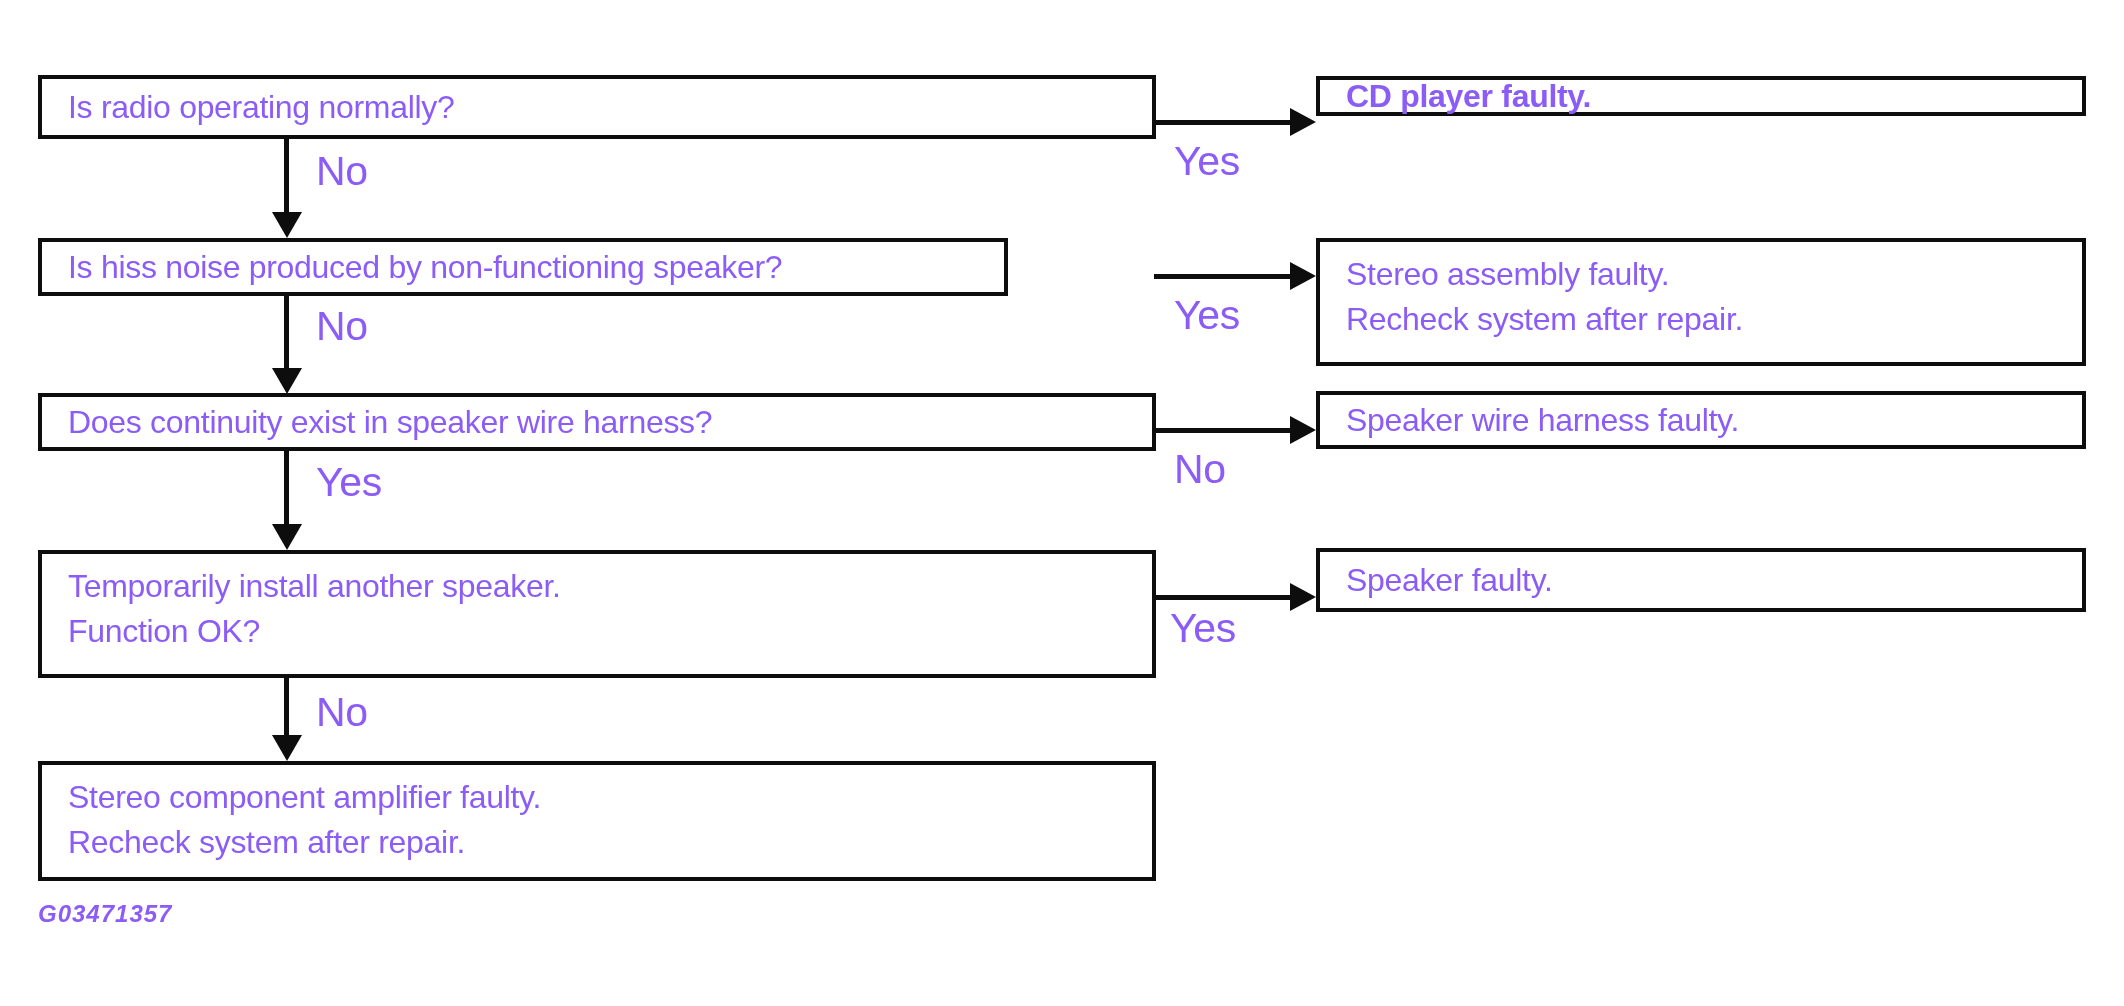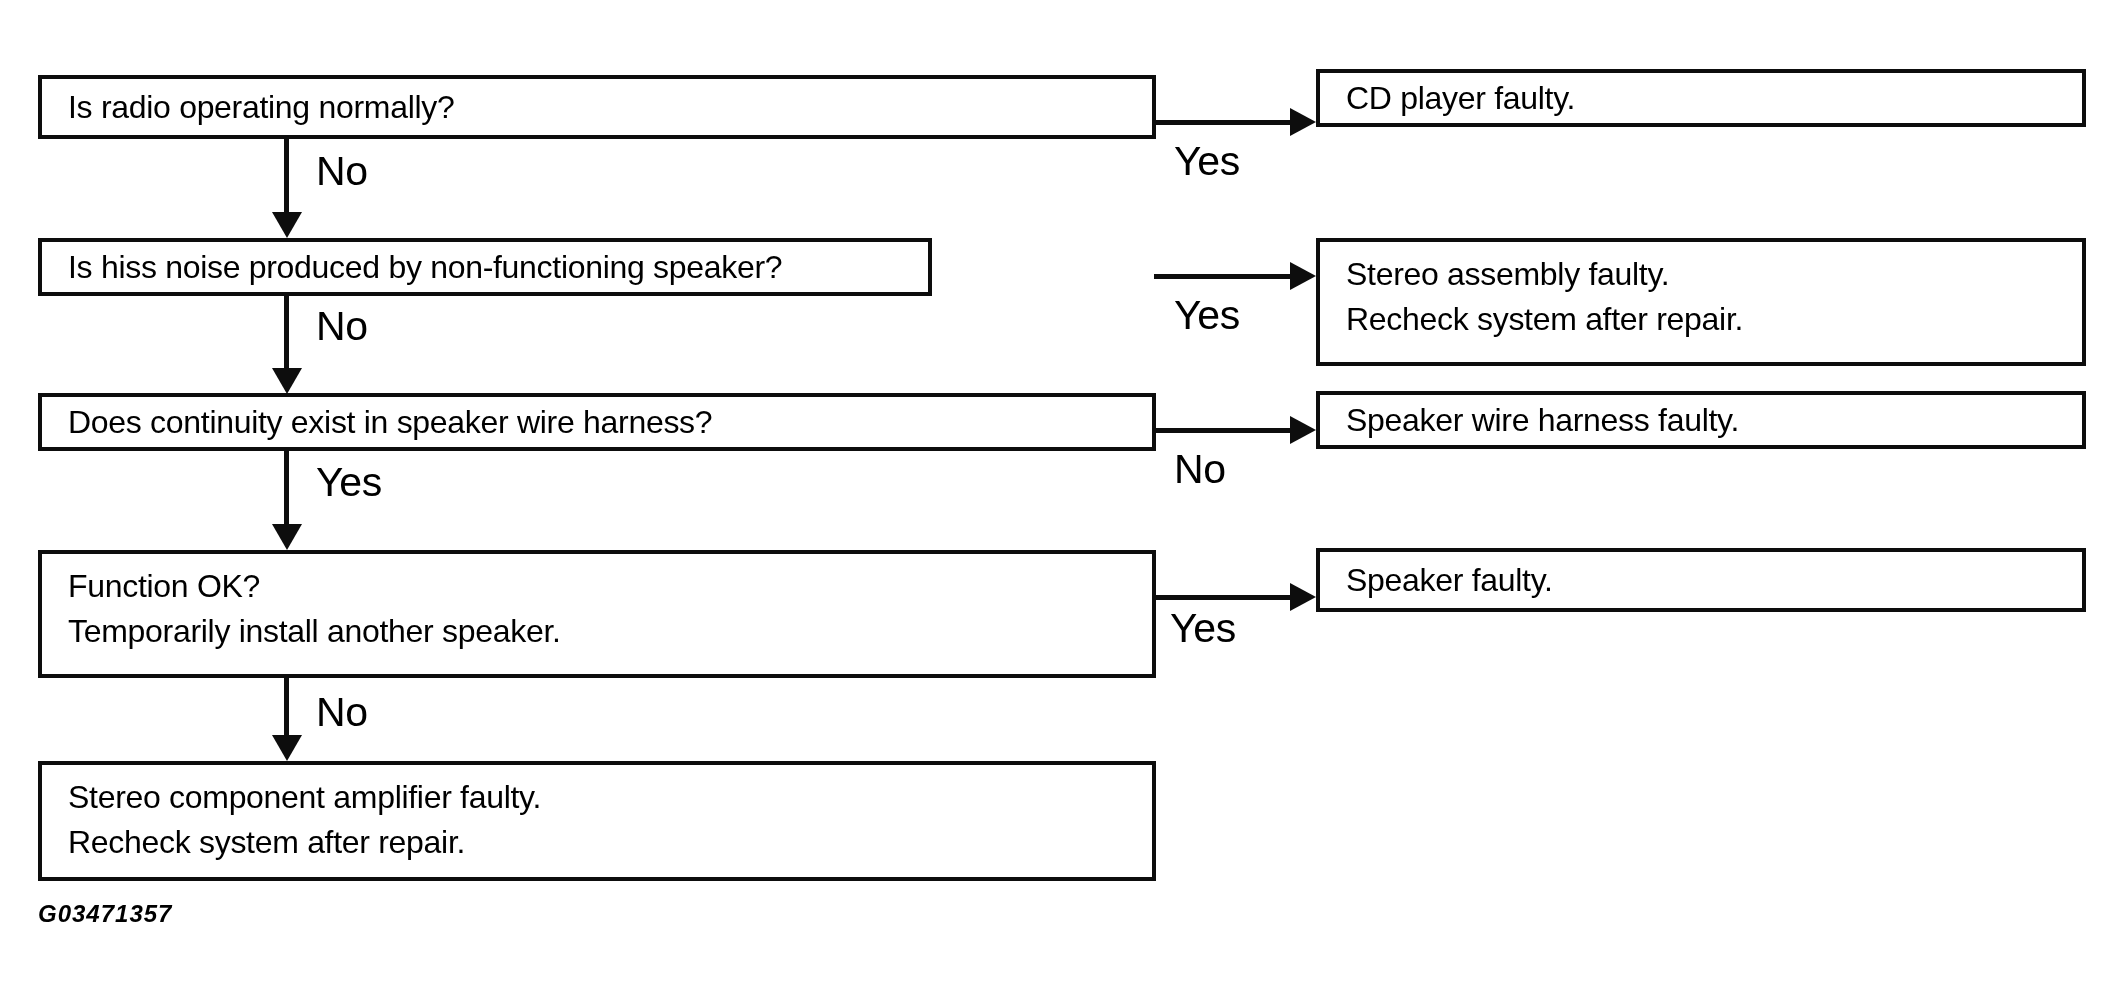--- a/index.html
+++ b/index.html
@@ -2,21 +2,21 @@
 <html><head>
 <meta charset="utf-8">
 <style>
   html, body { margin: 0; padding: 0; background: #ffffff; }
   .canvas {
     position: relative;
     width: 2124px;
     height: 1006px;
     background: #ffffff;
     font-family: "Liberation Sans", sans-serif;
-    color: #000000;
+    color: #8b5cf6;
     overflow: hidden;
   }
   .box {
     position: absolute;
     box-sizing: border-box;
     border: 4px solid #0d0d0d;
     background: #ffffff;
     font-size: 32px;
     letter-spacing: -0.3px;
     line-height: 45px;
@@ -71,39 +71,39 @@
 </style>
 </head>
 <body>
 
 <div class="canvas">
 
   <div class="box single" style="left:38px; top:75px; width:1118px; height:64px;">
     <span class="ln">Is radio operating normally?</span>
   </div>
 
-  <div class="box single" style="left:38px; top:238px; width:894px; height:58px;">
+  <div class="box single" style="left:38px; top:238px; width:970px; height:58px;">
     <span class="ln">Is hiss noise produced by non-functioning speaker?</span>
   </div>
 
   <div class="box single" style="left:38px; top:393px; width:1118px; height:58px;">
     <span class="ln">Does continuity exist in speaker wire harness?</span>
   </div>
 
   <div class="box" style="left:38px; top:550px; width:1118px; height:128px;">
+    <span class="ln">Temporarily install another speaker.</span>
     <span class="ln">Function OK?</span>
-    <span class="ln">Temporarily install another speaker.</span>
   </div>
 
   <div class="box" style="left:38px; top:761px; width:1118px; height:120px;">
     <span class="ln">Stereo component amplifier faulty.</span>
     <span class="ln">Recheck system after repair.</span>
   </div>
 
-  <div class="box single" style="left:1316px; top:69px; width:770px; height:58px;">
+  <div class="box single" style="left:1316px; top:76px; width:770px; height:40px;font-weight:bold;">
     <span class="ln">CD player faulty.</span>
   </div>
 
   <div class="box" style="left:1316px; top:238px; width:770px; height:128px;">
     <span class="ln">Stereo assembly faulty.</span>
     <span class="ln">Recheck system after repair.</span>
   </div>
 
   <div class="box single" style="left:1316px; top:391px; width:770px; height:58px;">
     <span class="ln">Speaker wire harness faulty.</span>

